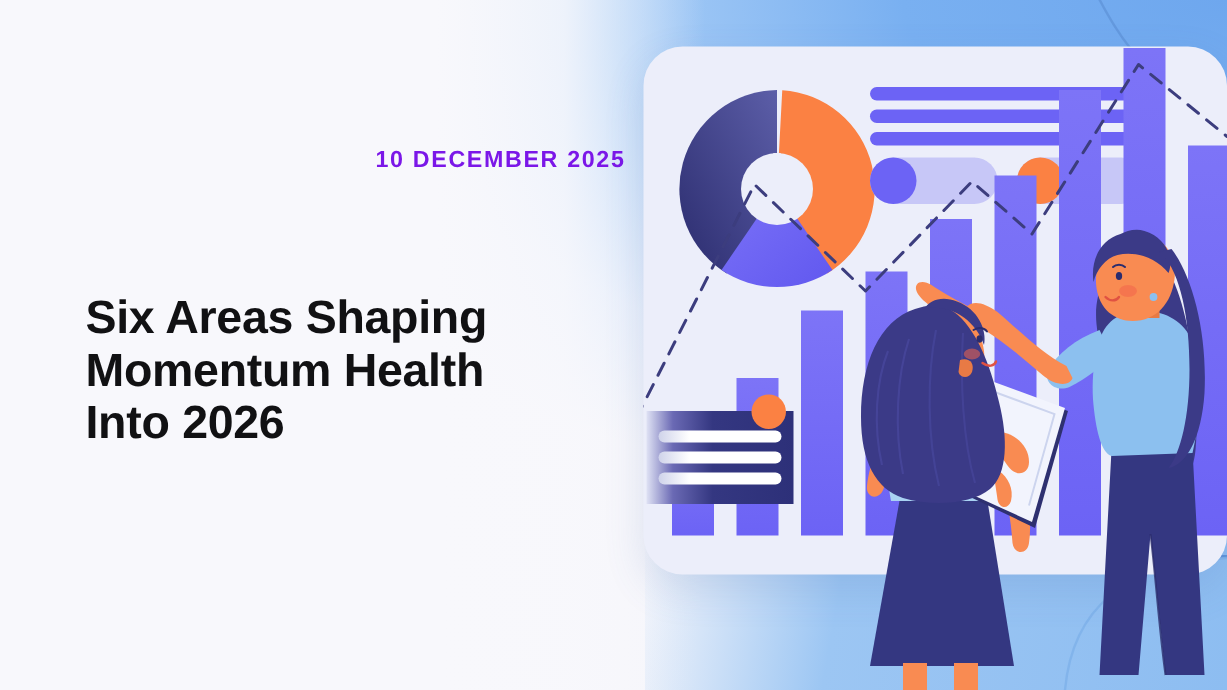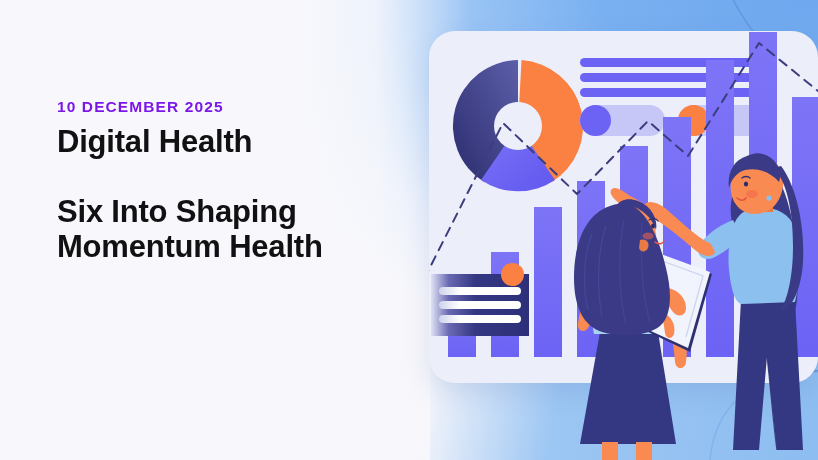--- a/index.html
+++ b/index.html
@@ -40,21 +40,21 @@
   .bg-swoosh {
     position:absolute; right:0; top:0; width:240px; height:140px;
     overflow:hidden;
   }
   
   .text-col {
     position:absolute; left:57px; top:98px; width:360px;
   }
   .kicker {
     font-size:15.5px; font-weight:bold; letter-spacing:1.1px;
-    color:#7b17e8; line-height:1.1; margin-bottom:9px;
+    color:#7b17e8; line-height:1.1; margin-bottom:9px;text-align:right;
   }
   .headline {
     font-size:31px; font-weight:bold; color:#111113;
     line-height:35px; letter-spacing:-0.2px;
   }
   
   .card {
     position:absolute; left:429px; top:31px;
     width:389px; height:352px;
     background:#eceefa;
@@ -123,24 +123,25 @@
 
   <div style="position:absolute;left:610px;bottom:0;width:208px;height:110px;overflow:hidden;">
     <svg width="208" height="110" viewBox="0 0 208 110">
       <path d="M 100 110 C 105 55 140 26 208 22" fill="none" stroke="#7fb2ea" stroke-width="1.6" opacity="0.85"></path>
     </svg>
   </div>
 
   <div class="text-col">
     <div class="kicker">10 DECEMBER 2025</div>
     <h1 class="headline">
-      <span>Digital Health</span><br>
       <br>
-      <span>Six Into Shaping</span><br>
+      <br>
+      <span>Six Areas Shaping</span><br>
       <span>Momentum Health</span><br>
+      <span>Into 2026</span>
     </h1>
   </div>
 
   <div class="card">
     <div class="card-inner">
 
       <div class="donut">
         <svg width="140" height="140" viewBox="0 0 140 140">
           <defs>
             <linearGradient id="gnavy" x1="0" y1="1" x2="1" y2="0">

